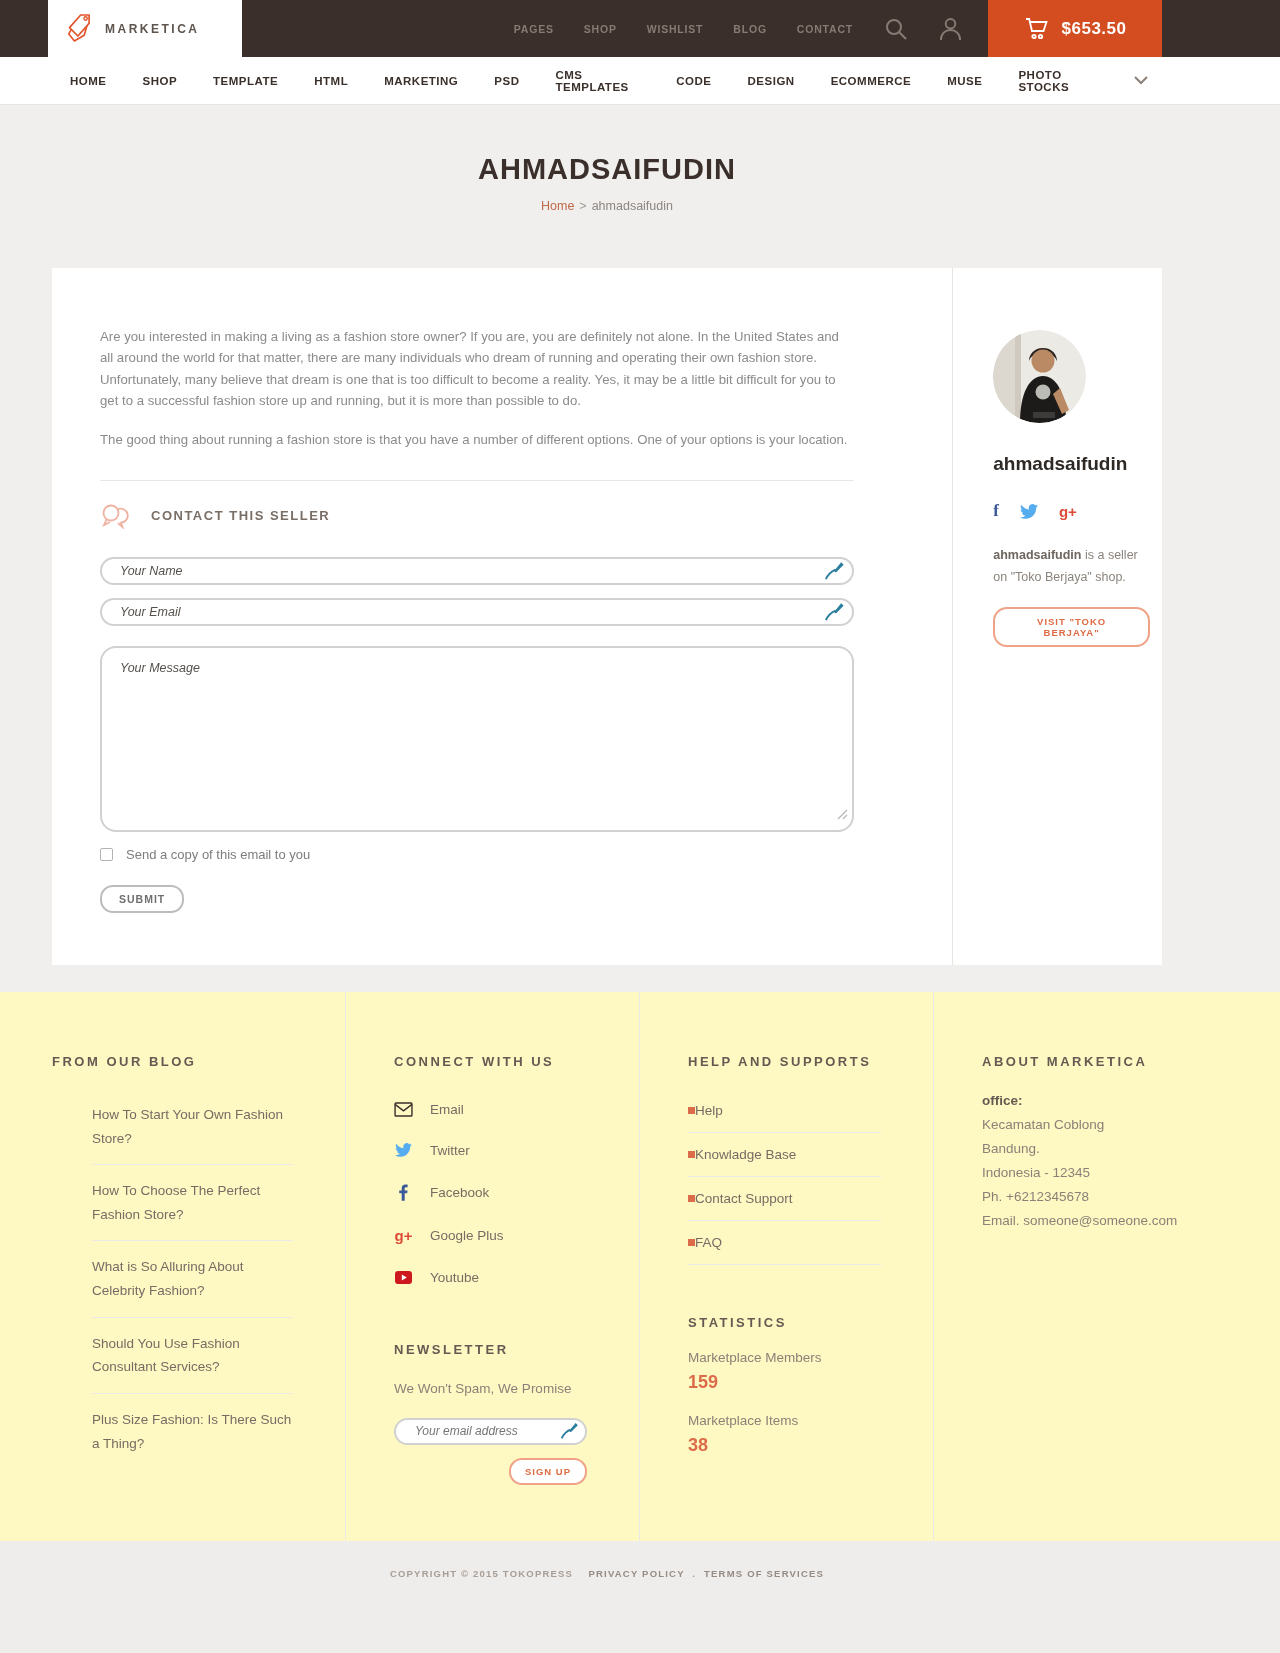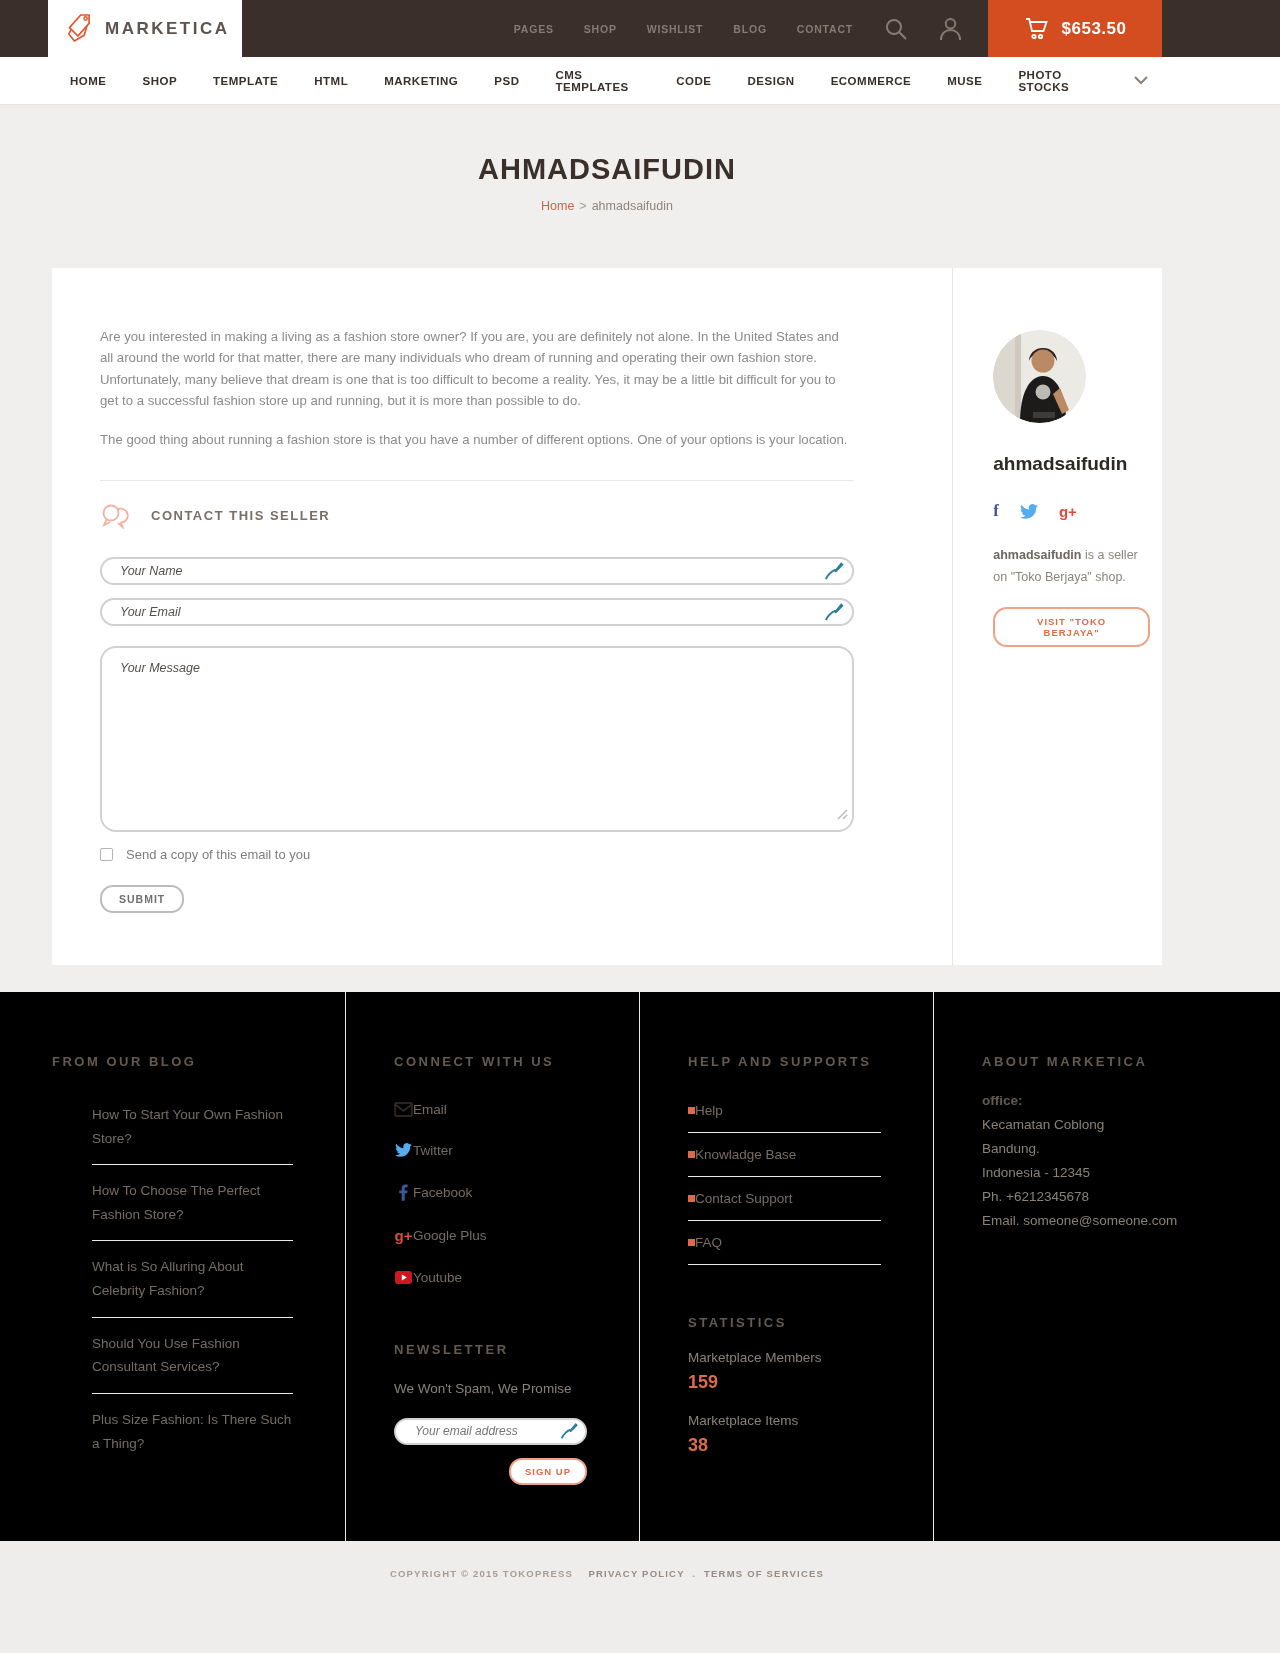--- a/index.html
+++ b/index.html
@@ -10,21 +10,21 @@
     color: #3a2f2a;
   }
   a { text-decoration: none; }
 
   
   .topbar { height: 57px; background: #3a2f2a; display: flex; align-items: center; }
   .logo-box {
     width: 194px; height: 57px; background: #fff; margin-left: 48px;
     display: flex; align-items: center; gap: 11px; padding-left: 18px; cursor: pointer;
   }
-  .brand-text { font-size: 17px; font-weight: bold; letter-spacing: 2.5px; color: #5e544e; }
+  .brand-text { font-size: 12px; font-weight: bold; letter-spacing: 2.5px; color: #5e544e; }
   .topnav { display: flex; gap: 30px; margin-left: auto; align-items: center; }
   .topnav a { font-size: 10.5px; font-weight: bold; letter-spacing: .8px; color: #877b74; }
   .hdr-icon { margin-left: 32px; cursor: pointer; display: flex; align-items: center; }
   .cart-box {
     width: 174px; height: 57px; background: #d44d20; margin-left: 26px; margin-right: 118px;
     display: flex; align-items: center; justify-content: center; gap: 12px; cursor: pointer;
   }
   .cart-total { color: #fff; font-size: 17px; font-weight: bold; letter-spacing: .5px; }
 
   
@@ -88,32 +88,32 @@
   .gp-glyph { color: #dd4b39; font-weight: bold; font-size: 15px; }
   .seller-desc { margin-top: 24px; font-size: 12.5px; line-height: 1.75; color: #8b847d; }
   .seller-desc b { color: #6e665f; }
   .visit-btn {
     margin-top: 18px; display: inline-block; background: #fff; border: 2px solid #efa286;
     border-radius: 14px; padding: 7px 13px; font-family: "Liberation Sans", sans-serif;
     font-size: 9.5px; font-weight: bold; letter-spacing: 1px; color: #df6b44; cursor: pointer;
   }
 
   
-  .footer { background: #000000; }
+  .footer { background: #fef9c3; }
   .footer-inner { margin-left: 52px; width: 1176px; display: grid; grid-template-columns: repeat(4, 1fr); }
   .fcol { padding: 56px 52px 56px 48px; border-right: 1px solid #eceae7; }
   .fcol:first-child { padding-left: 0; }
   .fcol:last-child { border-right: none; padding-right: 20px; }
   .fhead { font-size: 13px; font-weight: bold; letter-spacing: 2.5px; color: #655a52; margin: 6px 0 20px; }
   .blog-item {
     display: block; padding: 14px 0; border-bottom: 1px solid #eceae7;
     font-size: 13.5px; line-height: 1.75; color: #776c64; cursor: pointer; margin-left: 40px;
   }
   .blog-item:last-child { border-bottom: none; }
-  .connect-item { display: flex; align-items: center; padding: 13px 0; font-size: 13.5px; color: #776c64; cursor: pointer; }
+  .connect-item { display: flex; align-items: center; gap: 17px; padding: 13px 0; font-size: 13.5px; color: #776c64; cursor: pointer; }
   .connect-item .ci-icon { width: 19px; display: flex; justify-content: center; align-items: center; }
   .nl-head { margin-top: 44px; }
   .nl-tagline { font-size: 13.5px; color: #8b8178; margin: 24px 0 22px; }
   .nl-input-row { position: relative; }
   .nl-input {
     width: 100%; height: 27px; border: 2px solid #d1d1d1; border-radius: 14px;
     padding: 0 36px 0 19px; font-family: "Liberation Sans", sans-serif;
     font-size: 12px; font-style: italic; color: #4a4a4a; outline: none; background: #fff;
   }
   .nl-pen { position: absolute; right: 7px; top: 2px; pointer-events: none; }

